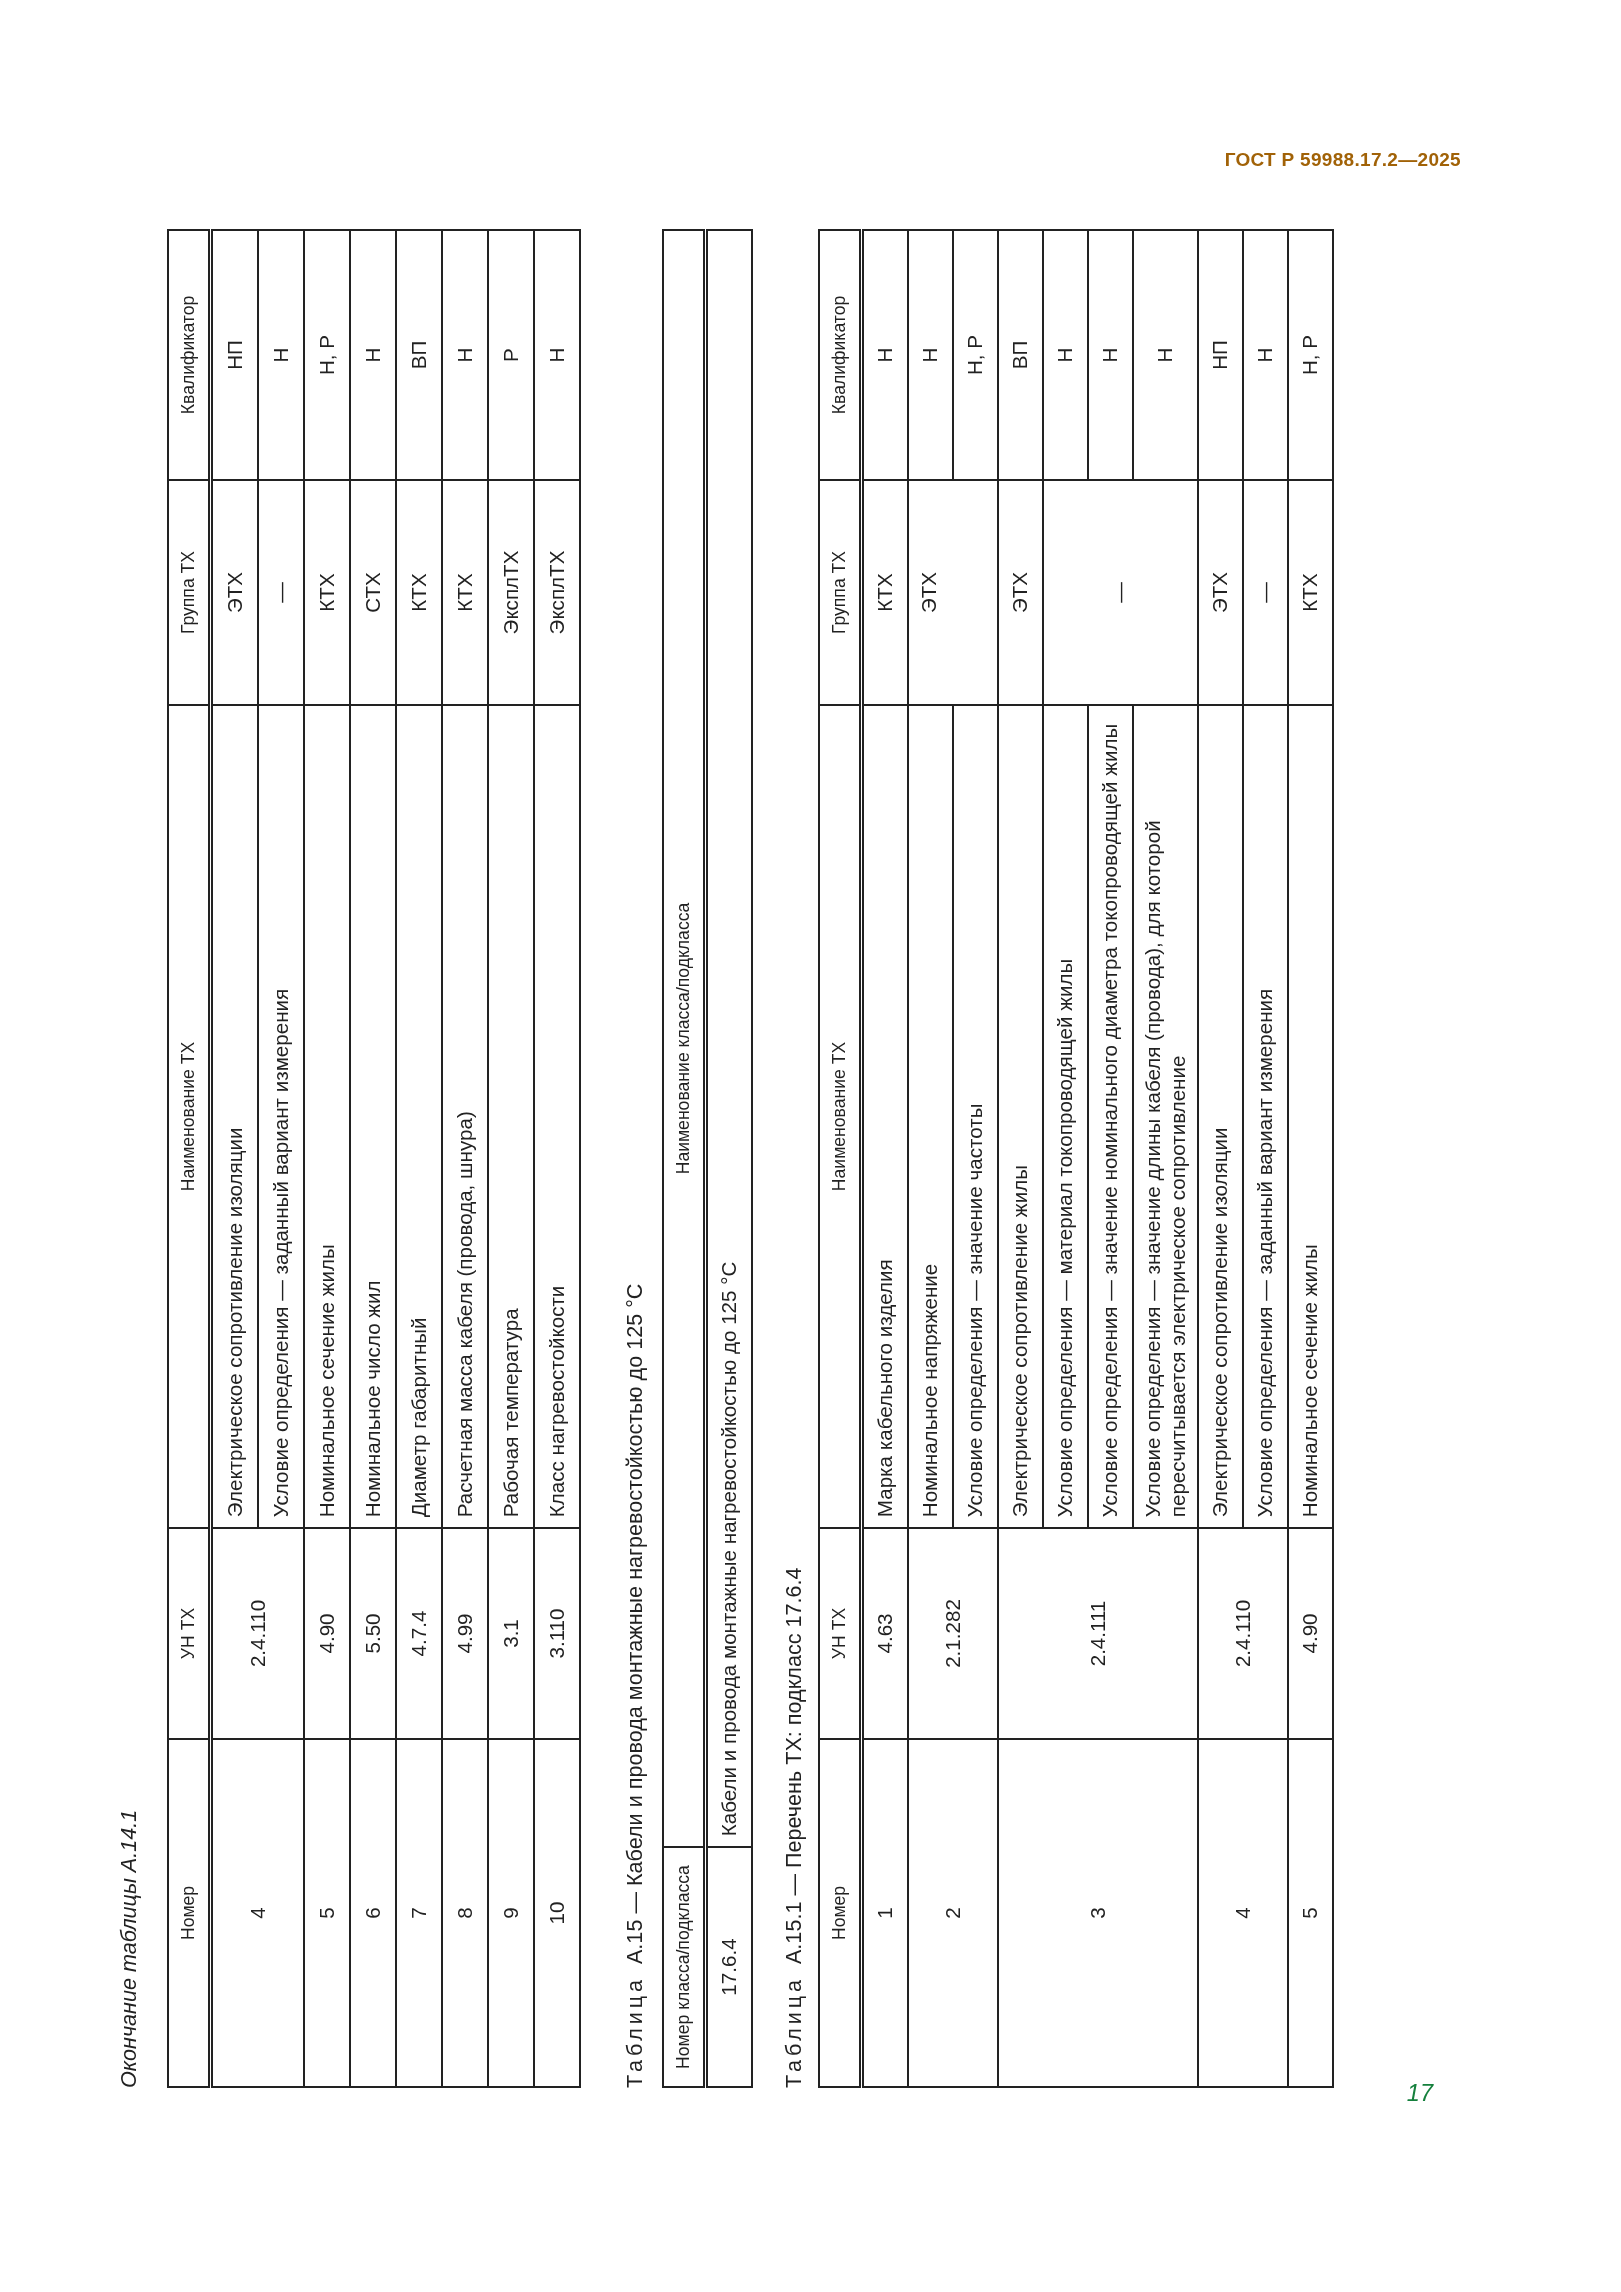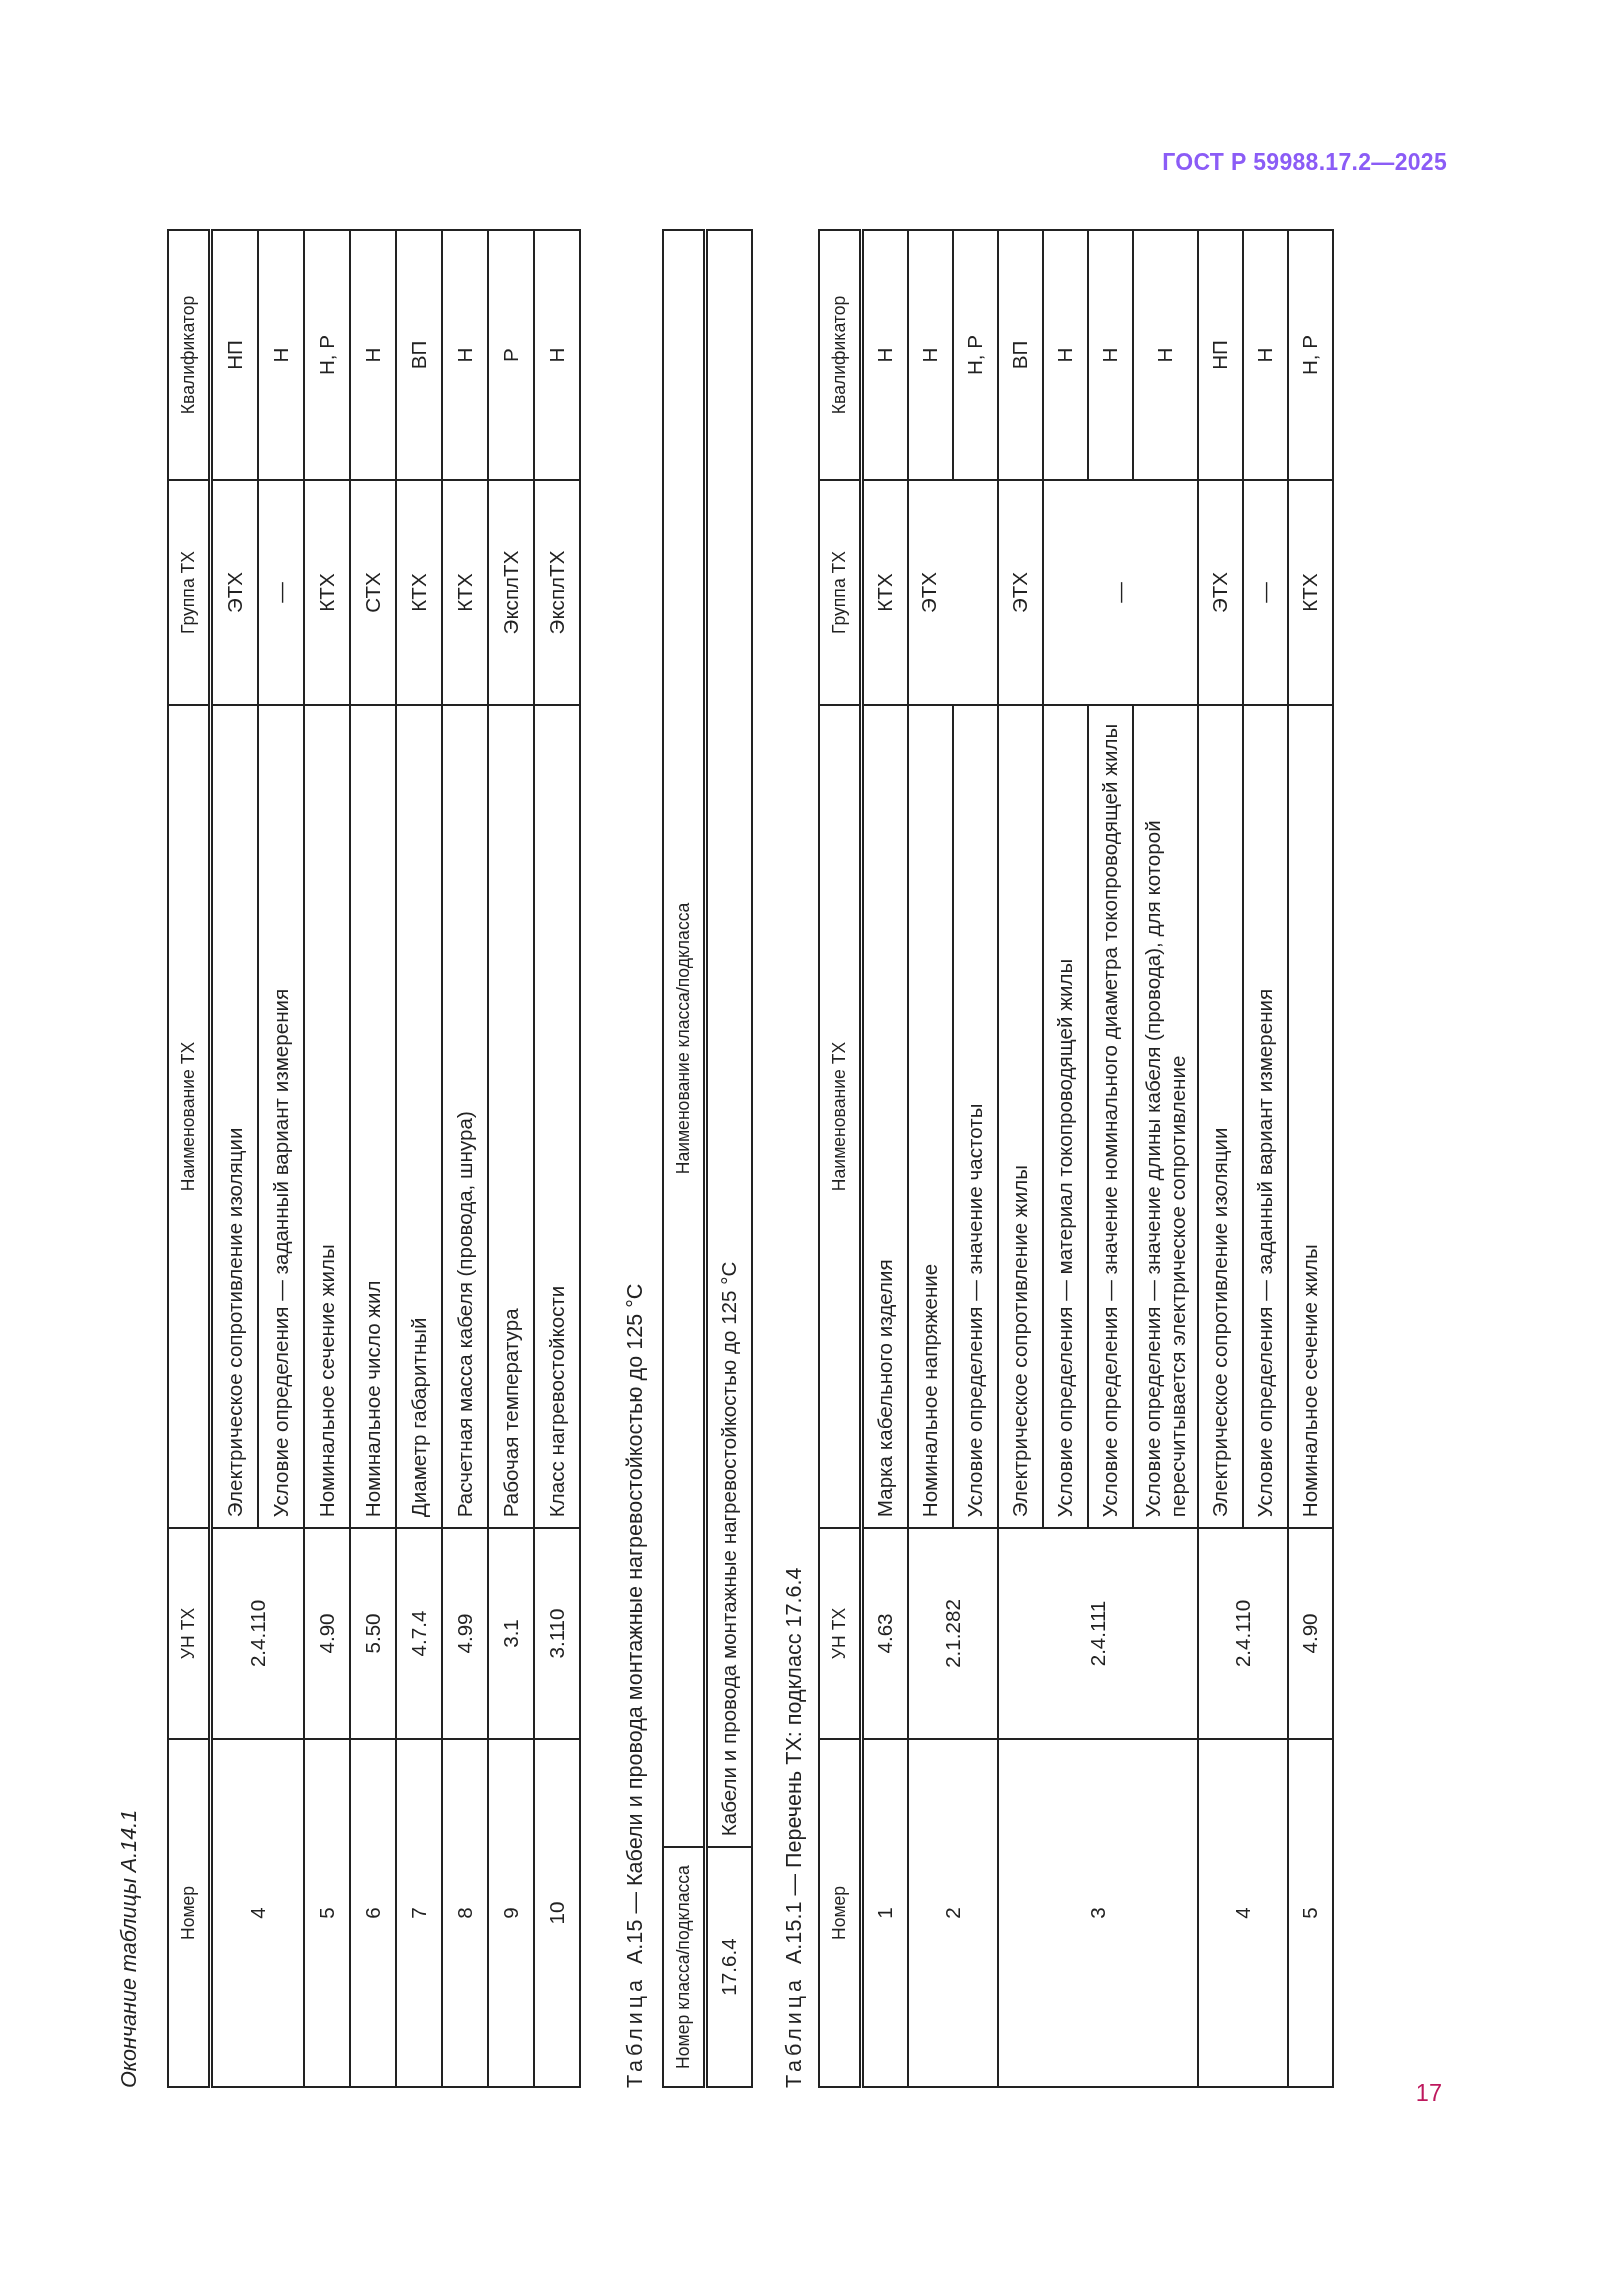--- a/index.html
+++ b/index.html
@@ -1,19 +1,19 @@
 <!DOCTYPE html>
 <html><head>
 <meta charset="utf-8">
 <style>
   html, body { margin:0; padding:0; }
   body { width:1621px; height:2293px; background:#ffffff; position:relative; overflow:hidden;
          font-family:"Liberation Sans", sans-serif; color:#222; }
-  .doc-header { position:absolute; right:174px; top:149px; font-weight:bold; font-size:23px; letter-spacing:0.3px; color:#8b5cf6; }
-  .page-number { position:absolute; right:179px; top:2080px; font-size:23.5px; color:#be185d; }
+  .doc-header { position:absolute; right:160px; top:149px; font-weight:bold; font-size:19px; letter-spacing:0.3px; color:#a16207; }
+  .page-number { position:absolute; right:188px; top:2080px; font-size:23.5px; color:#15803d;font-style:italic; }
   .landscape { position:absolute; left:98px; top:2117px; width:1921px; height:1372px;
                transform-origin:0 0; transform:rotate(-90deg); }
   .caption { position:absolute; font-size:21.6px; white-space:nowrap; }
   .caption.italic { font-style:italic; }
   .spaced { letter-spacing:3.9px; }
   table { position:absolute; border-collapse:collapse; table-layout:fixed; }
   td, th { border:2px solid #222; font-size:20.6px; font-weight:normal; padding:0 9.8px; vertical-align:middle; line-height:1.2; }
   th { font-size:17.6px; height:39px; }
   thead tr { border-bottom:5.9px double #222; }
   .c { text-align:center; }

